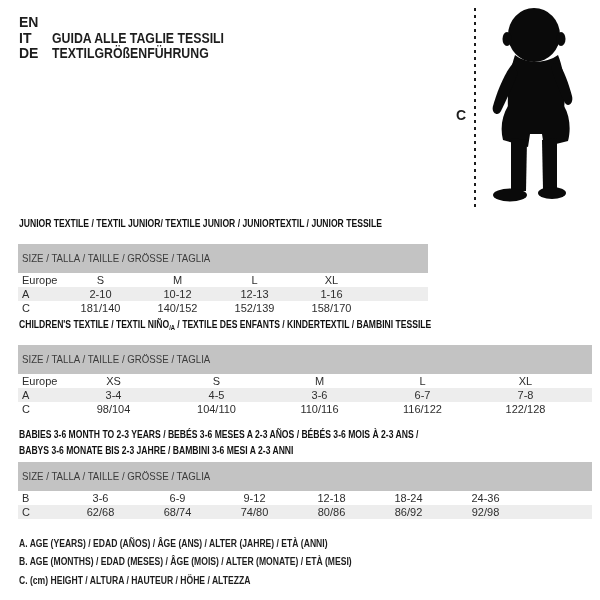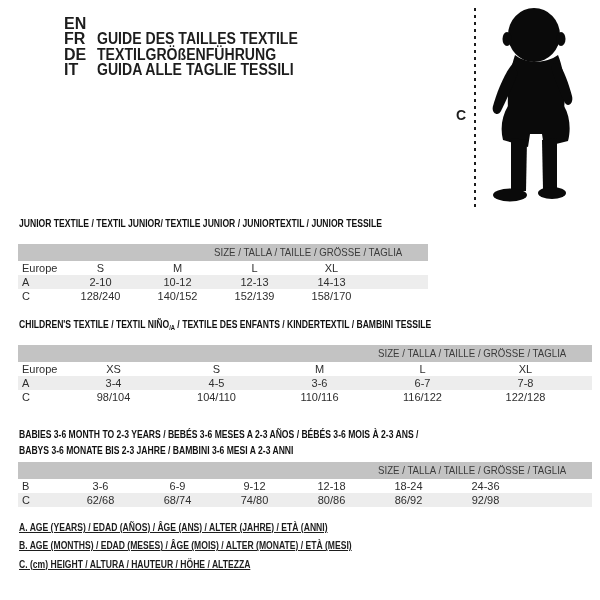--- a/index.html
+++ b/index.html
@@ -5,21 +5,21 @@
   html,body{margin:0;padding:0;background:#ffffff;}
   .page{
     position:relative;width:600px;height:600px;background:#fff;overflow:hidden;
     font-family:"Liberation Sans","DejaVu Sans",sans-serif;color:#1d1d1d;
   }
   
   .cond{display:inline-block;transform:scaleX(0.82);transform-origin:0 50%;white-space:nowrap;}
 
   
   .lang-list{position:absolute;left:19px;top:15px;}
-  .lang-row{display:flex;height:15.4px;align-items:flex-start;font-size:16px;font-weight:bold;margin-left:45px;}
+  .lang-row{display:flex;height:15.4px;align-items:flex-end;font-size:14px;font-weight:bold;}
   .lang-code{width:33px;flex:0 0 33px;}
   .lang-label{white-space:nowrap;}
   .lang-label .cond{transform:scaleX(0.88);}
 
   
   .dash-line{position:absolute;left:474px;top:8px;width:2px;height:199px;
     background:repeating-linear-gradient(to bottom,#1c1c1c 0 3px,transparent 3px 7px);}
   .c-label{position:absolute;left:456px;top:107px;font-size:14px;font-weight:bold;}
   .baby-svg{position:absolute;left:482px;top:8px;width:108px;height:198px;}
 
@@ -29,59 +29,55 @@
   .t-junior{top:217px;}
   .t-children{top:318px;}
   .t-babies{top:427px;line-height:15.5px;}
   .sub-a{font-size:7.5px;vertical-align:-2px;font-weight:bold;}
 
   
   .size-table{position:absolute;left:18px;border-collapse:collapse;table-layout:fixed;
     font-size:11px;color:#2e2e2e;}
   .size-table td{padding:0;margin:0;text-align:center;height:14px;line-height:14px;
     white-space:nowrap;overflow:hidden;}
-  .size-table tr.hdr td{background:#c3c3c3;text-align:right;padding-left:4px;height:17px;
+  .size-table tr.hdr td{background:#c3c3c3;text-align:left;padding-left:4px;height:29px;
     line-height:13px;color:#3b3b3b;}
   .size-table tr.hdr .cond{transform:scaleX(0.88);}
   .size-table td.rl{text-align:left;padding-left:4px;}
   .size-table tr.alt td{background:#ededed;}
   .tbl-junior{top:244px;width:410px;}
   .tbl-children{top:345px;width:574px;}
   .tbl-babies{top:462px;width:574px;}
   col.cw-label{width:44px;}
   col.cw-j{width:77px;}
   col.cw-c{width:103px;}
   col.cw-b{width:77px;}
   col.cw-fill{}
 
   
-  .notes{position:absolute;left:19px;top:518px;text-decoration:underline;}
+  .notes{position:absolute;left:19px;top:534px;}
   .note-line{height:18.3px;font-size:11px;font-weight:bold;white-space:nowrap;
     transform:scaleX(0.78);transform-origin:0 50%;display:flex;align-items:center;}
 </style>
 </head>
 <body>
 
 <div class="page">
 
   <section class="lang-list">
     <div class="lang-row">
       <span class="lang-code">EN</span>
     </div>
     <div class="lang-row">
-      <span class="lang-code">FR</span>
-      <span class="lang-label"><span class="cond">GUIDE DES TAILLES TEXTILE</span></span>
+      <span class="lang-code">IT</span>
+      <span class="lang-label"><span class="cond">GUIDA ALLE TAGLIE TESSILI</span></span>
     </div>
     <div class="lang-row">
       <span class="lang-code">DE</span>
       <span class="lang-label"><span class="cond">TEXTILGRÖßENFÜHRUNG</span></span>
-    </div>
-    <div class="lang-row">
-      <span class="lang-code">IT</span>
-      <span class="lang-label"><span class="cond">GUIDA ALLE TAGLIE TESSILI</span></span>
     </div>
   </section>
 
   <span class="c-label">C</span>
   <div class="dash-line"></div>
   <svg class="baby-svg" viewBox="0 0 108 198" aria-hidden="true">
     <g fill="#0a0a0a">
       <ellipse cx="52" cy="27" rx="26" ry="27"></ellipse>
       <ellipse cx="25" cy="31" rx="4.5" ry="7"></ellipse>
       <ellipse cx="79" cy="31" rx="4.5" ry="7"></ellipse>
@@ -116,26 +112,26 @@
       <td>M</td>
       <td>L</td>
       <td>XL</td>
       <td></td>
     </tr>
     <tr class="alt">
       <td class="rl">A</td>
       <td>2-10</td>
       <td>10-12</td>
       <td>12-13</td>
-      <td>14-13</td>
+      <td>1-16</td>
       <td></td>
     </tr>
     <tr>
       <td class="rl">C</td>
-      <td>128/240</td>
+      <td>181/140</td>
       <td>140/152</td>
       <td>152/139</td>
       <td>158/170</td>
       <td></td>
     </tr>
   </tbody>
     </table>
 
   <h2 class="tbl-title t-children"><span>CHILDREN'S TEXTILE / TEXTIL NIÑO</span><span class="sub-a">/A</span><span> / TEXTILE DES ENFANTS / KINDERTEXTIL / BAMBINI TESSILE</span></h2>
   <table class="size-table tbl-children">

